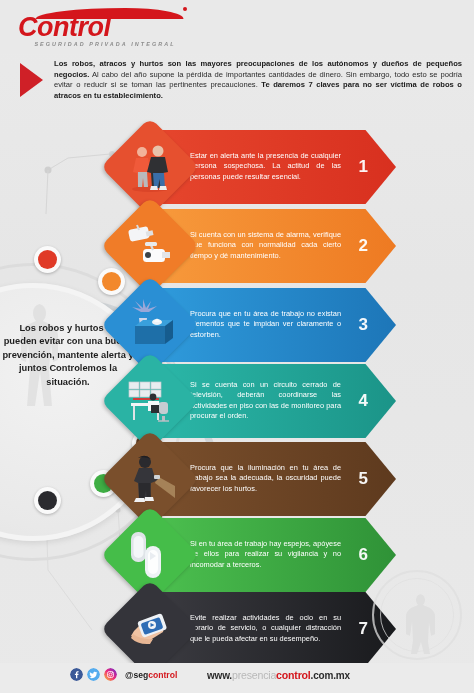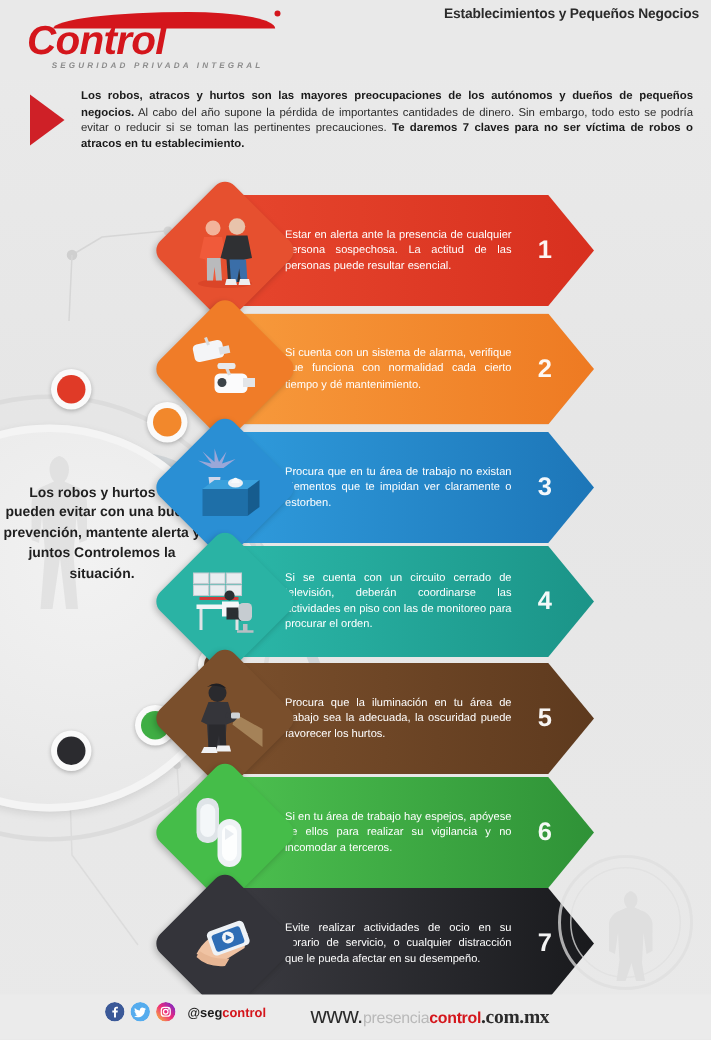--- a/index.html
+++ b/index.html
@@ -149,24 +149,24 @@
   }
   .footer-inner{
     position:absolute;left:70px;top:5px;display:flex;align-items:center;gap:4px;
   }
   .sicon{width:13px;height:13px;border-radius:50%;display:block;}
   .handle{font-size:8.6px;font-weight:bold;margin-left:4px;color:#1d1d1d;}
   .handle .rd{color:#d4161c;}
   .url{
     position:absolute;left:207px;top:6px;font-size:10.6px;letter-spacing:-0.2px;
   }
-  .url .w{color:#2b2b2b;font-weight:normal;font-size:15px;margin-top:40px;}
+  .url .w{color:#2b2b2b;font-weight:bold;font-size:10px;margin-top:40px;}
   .url .g{color:#b9b9b9;}
   .url .r{color:#d4161c;font-weight:bold;}
-  .url .t{color:#2b2b2b;font-weight:bold;font-size:13px;font-family:Liberation Serif, serif;}
+  .url .t{color:#2b2b2b;font-weight:bold;font-size:10px;}
 
   .stamp{
     position:absolute;right:12px;bottom:33px;width:86px;height:86px;
     border-radius:50%;border:2px solid #dfdfdf;opacity:.75;
   }
   .stamp .ring2{
     position:absolute;left:6px;top:6px;right:6px;bottom:6px;
     border-radius:50%;border:1px solid #e0e0e0;
   }
 </style>
@@ -176,21 +176,20 @@
 <div id="infographic">
 
   <div class="header">
     <div class="logo-wrap">
       <div class="logo-sweep"></div>
       <div class="logo-word">Control</div>
       <div class="logo-dot"></div>
       <div class="logo-sub">SEGURIDAD PRIVADA INTEGRAL</div>
     </div>
     <div class="title-block">
-      <div class="title-sub">Establecimientos y Pequeños Negocios</div>
     </div>
   </div>
 
   <div class="intro">
     <div class="intro-arrow"></div>
     <div class="intro-text"><b>Los robos, atracos y hurtos son las mayores preocupaciones de los autónomos y dueños de pequeños negocios.</b><span> Al cabo del año supone la pérdida de importantes cantidades de dinero. Sin embargo, todo esto se podría evitar o reducir si se toman las pertinentes precauciones. </span><b>Te daremos 7 claves para no ser víctima de robos o atracos en tu establecimiento.</b></div>
   </div>
 
   <svg class="connector" viewBox="0 0 474 560">
     <path d="M 38 218 C 70 185 110 190 138 215 C 170 244 190 280 205 320 C 220 358 228 380 240 400" fill="none" stroke="#cfd3d6" stroke-width="7" stroke-linecap="round" opacity=".95"></path>

